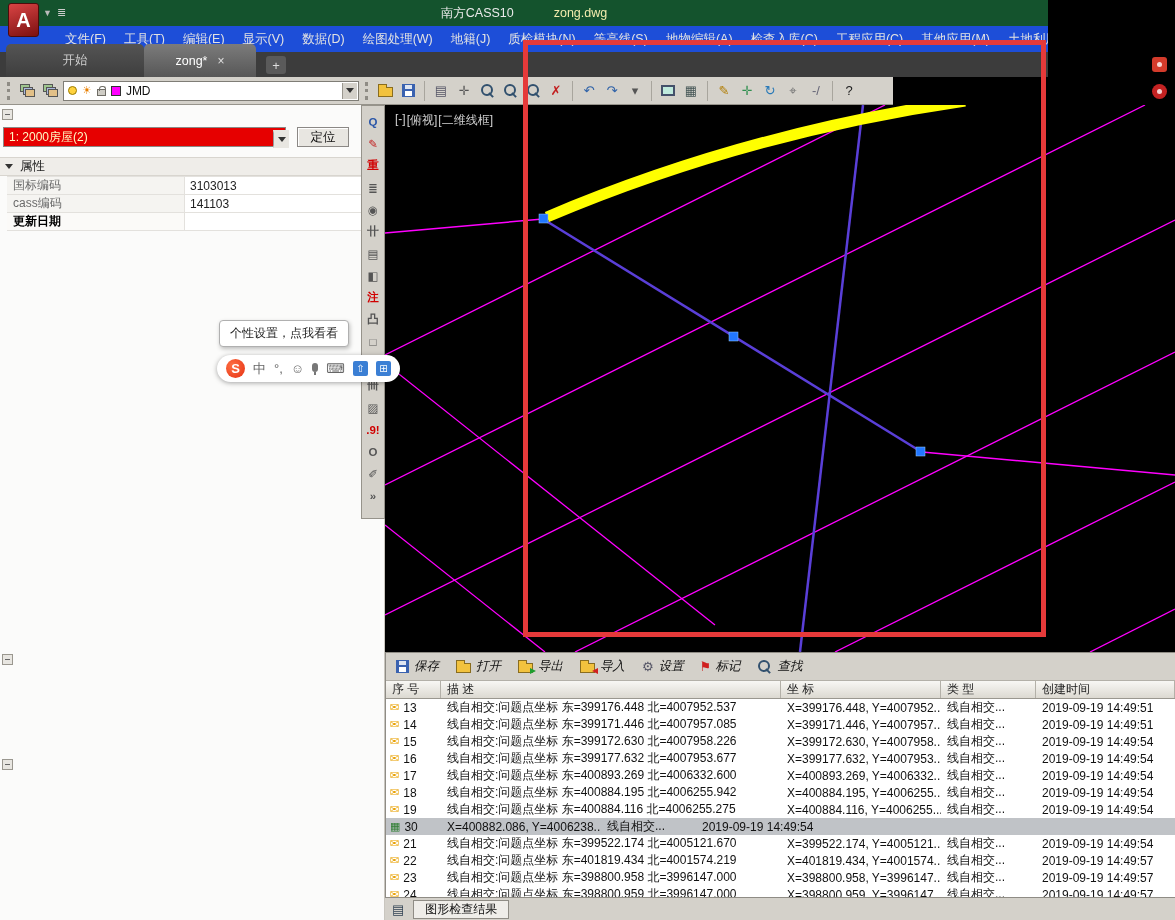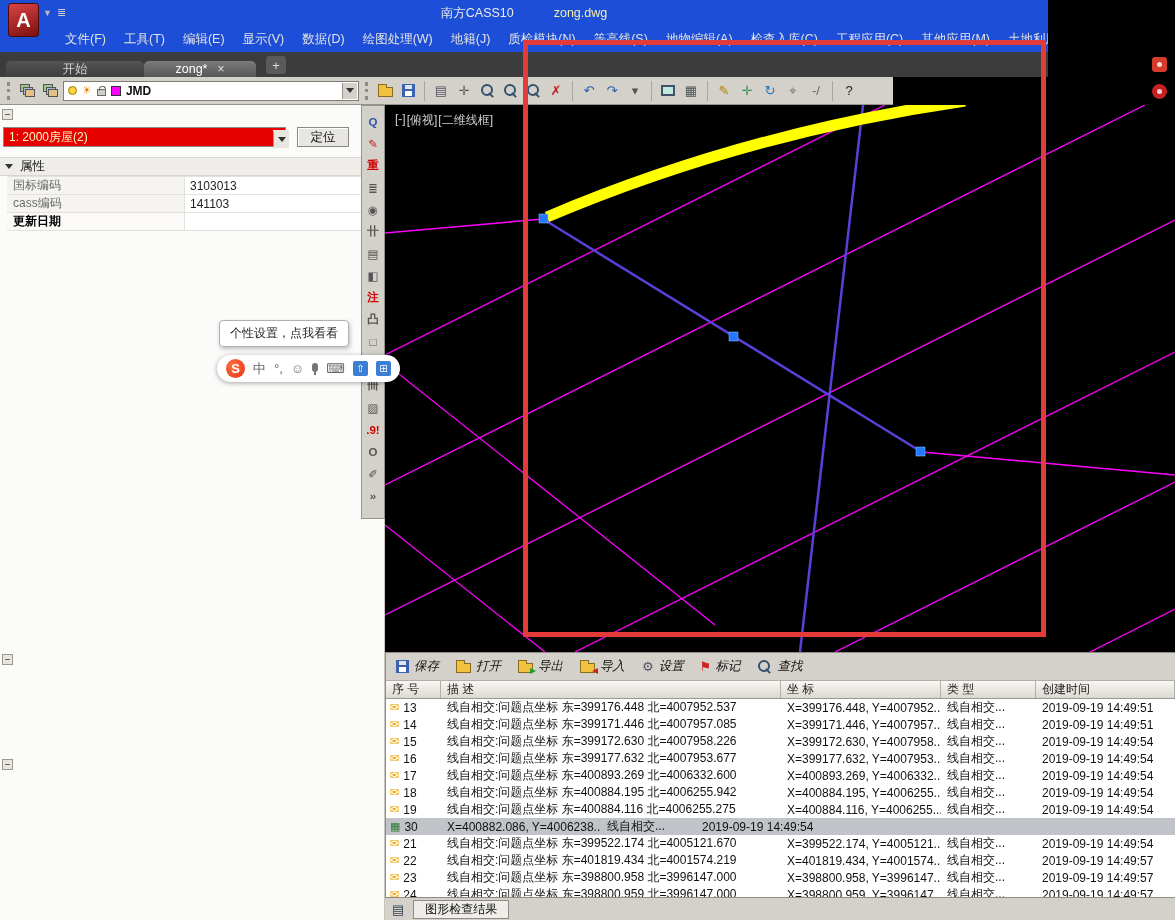--- a/index.html
+++ b/index.html
@@ -1,37 +1,37 @@
 <!DOCTYPE html>
 <html><head>
 <meta charset="utf-8">
 <style>
   *{box-sizing:border-box;margin:0;padding:0;}
   html,body{background:#555;}
   .app{position:relative;width:1175px;height:920px;background:#000;overflow:hidden;
        font-family:"Liberation Sans","DejaVu Sans",sans-serif;font-size:12px;}
 
   
-  .titlebar{position:absolute;left:0;top:0;width:1048px;height:26px;background:#1d4ed8;}
+  .titlebar{position:absolute;left:0;top:0;width:1048px;height:26px;background:#14532d;}
   .logo{position:absolute;left:8px;top:3px;width:31px;height:34px;z-index:6;
         background:linear-gradient(160deg,#d94444,#7c1010);border:1px solid #4d0b0b;border-radius:3px;
         color:#fff;font-weight:bold;font-size:20px;display:flex;align-items:center;justify-content:center;}
   .logo-caret{position:absolute;left:43px;top:8px;color:#bbb;font-size:9px;z-index:6;}
   .qat{position:absolute;left:57px;top:6px;color:#ccc;font-size:11px;z-index:6;}
   .title-center{position:absolute;left:0;top:0;width:1048px;height:26px;display:flex;align-items:center;justify-content:center;gap:40px;}
   .app-title{color:#eaeaea;font-size:12.5px;}
   .doc-title{color:#f3ecae;font-size:12.5px;}
 
   .menurow{position:absolute;left:0;top:26px;width:1048px;height:26px;background:#1d4ed8;}
   .menu-items{display:flex;align-items:center;height:26px;padding-left:56px;}
   .menu-item{color:#e2e2e2;font-size:12.5px;padding:4px 9px;white-space:nowrap;}
 
   .tabrow{position:absolute;left:0;top:52px;width:1048px;height:25px;background:#3c3c3c;
           display:flex;align-items:flex-end;padding-left:6px;}
-  .tab{height:16px;display:flex;align-items:center;justify-content:center;gap:10px;
+  .tab{height:33px;display:flex;align-items:center;justify-content:center;gap:10px;
        font-size:12.5px;border-radius:5px 5px 0 0;}
   .tab-start{width:138px;background:linear-gradient(#545454,#3e3e3e);color:#cfcfcf;}
   .tab-active{width:112px;background:linear-gradient(#7b7b7b,#575757);color:#fff;}
   .tab-close{color:#e0e0e0;font-size:12px;}
   .tab-add{width:20px;height:18px;margin:0 0 3px 10px;background:#5a5a5a;color:#ddd;border-radius:3px;
            display:flex;align-items:center;justify-content:center;font-size:13px;}
 
   
   .toolbar-row{position:absolute;left:0;top:77px;width:893px;height:28px;background:#d4d1ca;
                border-bottom:1px solid #96938b;display:flex;align-items:center;gap:3px;padding:0 4px;overflow:hidden;}
@@ -43,21 +43,21 @@
   .ic-layers i:nth-child(1){left:0;top:0;background:#9fc58f;}
   .ic-layers i:nth-child(2){left:3px;top:3px;background:#aab8dd;}
   .ic-layers i:nth-child(3){left:5px;top:5px;background:#e2c088;}
   .layer-combo{width:296px;height:20px;background:#fff;border:1px solid #7f7d76;display:flex;align-items:center;
                gap:5px;padding-left:4px;position:relative;flex:0 0 auto;}
   .bulb{width:9px;height:9px;border-radius:50%;background:#ffd23e;border:1px solid #9a7b00;}
   .sun{color:#e87f00;font-size:11px;line-height:1;}
   .lockic{width:9px;height:7px;background:#cfcdc6;border:1px solid #6f6d66;position:relative;margin-top:4px;}
   .lockic::before{content:"";position:absolute;top:-4px;left:1px;width:5px;height:4px;border:1px solid #6f6d66;border-bottom:none;border-radius:3px 3px 0 0;}
   .chip{width:10px;height:10px;background:#ff00ff;border:1px solid #333;}
-  .combo-label{font-size:12px;color:#111;font-weight:bold;}
+  .combo-label{font-size:12px;color:#111;}
   .combo-arrow{position:absolute;right:1px;top:1px;bottom:1px;width:15px;background:#d4d1ca;border-left:1px solid #9a978f;
                display:flex;align-items:center;justify-content:center;}
   .tri-down{width:0;height:0;border-left:4px solid transparent;border-right:4px solid transparent;border-top:5px solid #333;}
 
   .ic-folder{width:15px;height:10px;background:#f2c23e;border:1px solid #8a6d1f;position:relative;margin-top:3px;}
   .ic-folder::before{content:"";position:absolute;top:-4px;left:-1px;width:7px;height:3px;background:#f2c23e;border:1px solid #8a6d1f;border-bottom:none;}
   .ic-floppy{width:13px;height:13px;background:#3a62b0;position:relative;}
   .ic-floppy::before{content:"";position:absolute;top:1px;left:3px;width:7px;height:4px;background:#dfe6f2;}
   .ic-floppy::after{content:"";position:absolute;bottom:1px;left:3px;width:7px;height:5px;background:#fff;}
   .ic-mag{width:15px;height:15px;position:relative;}

